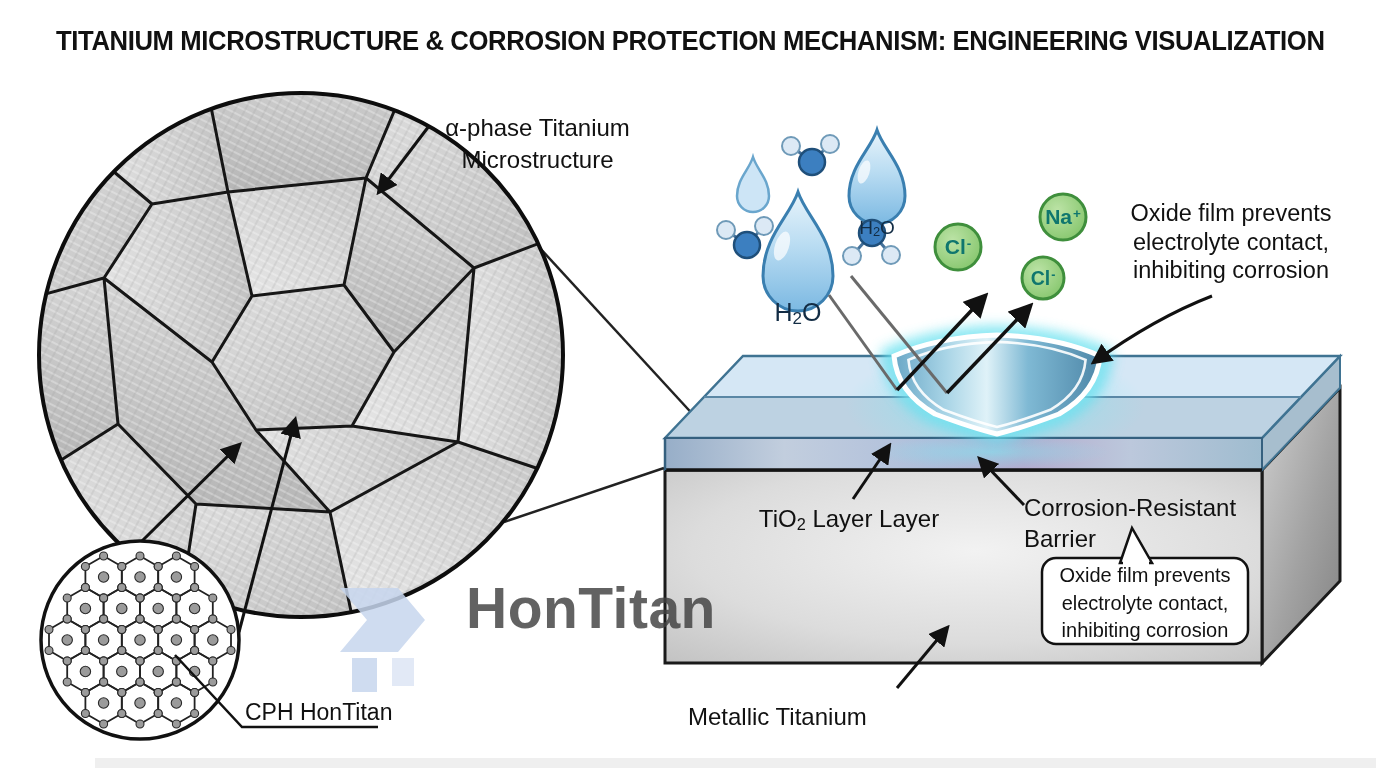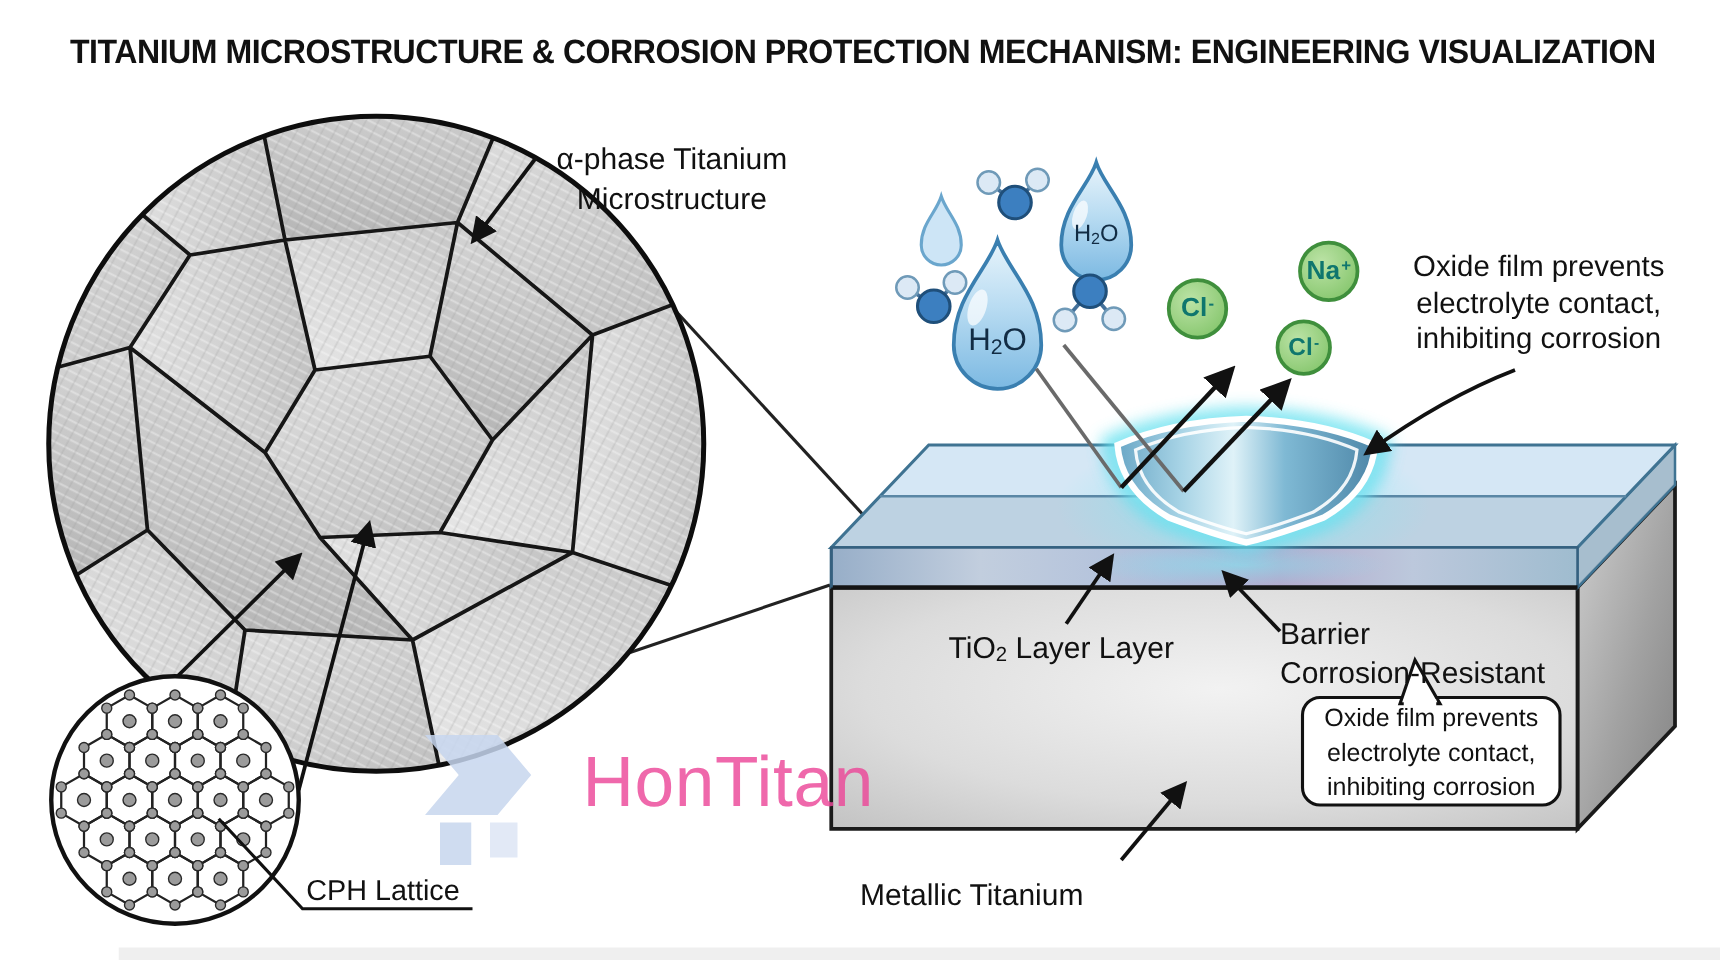--- a/index.html
+++ b/index.html
@@ -10,31 +10,31 @@
   .ctr{text-align:center;}
   #title{left:56px;top:26px;font-size:27px;font-weight:bold;letter-spacing:-.4px;
          transform:scaleX(.95);transform-origin:left top;white-space:nowrap;}
   #alpha-label{left:420px;top:112px;width:235px;font-size:24px;line-height:32px;}
   #note-top{left:1124px;top:199px;width:214px;font-size:23.5px;line-height:28.5px;}
   #tio2-label{left:724px;top:503px;width:250px;font-size:24px;line-height:31px;}
   #corr-label{left:1024px;top:492px;font-size:24px;line-height:31px;}
   #bubble-text{left:1044px;top:562px;width:202px;font-size:20px;line-height:27.5px;}
   #metal-label{left:688px;top:703px;font-size:24px;}
   #cph-label{left:245px;top:699px;font-size:23px;}
-  .h2o{z-index:3;font-size:25px;color:#122c44;font-weight:500;}
+  .h2o{z-index:3;font-size:25px;color:#122c44;font-weight:500;margin-top:40px;}
   #h2o-large{left:758px;top:258px;width:80px;}
   #h2o-medium{left:845px;top:177px;width:64px;font-size:19px;}
   .ion{z-index:3;width:60px;font-weight:600;color:#0f766e;}
   #ion-cl1{left:928px;top:235px;font-size:21px;}
   #ion-na{left:1033px;top:205px;font-size:21px;}
   #ion-cl2{left:1013px;top:267px;font-size:19.5px;}
   .sb{font-size:.68em;vertical-align:-.18em;}
   .sp{font-size:.64em;vertical-align:.45em;margin-left:1px;}
-  #watermark{position:absolute;left:466px;top:593px;z-index:2;font-size:57px;font-weight:normal;
-             color:#ec4899;opacity:.82;letter-spacing:.5px;}
+  #watermark{position:absolute;left:466px;top:575px;z-index:2;font-size:57px;font-weight:bold;
+             color:#404040;opacity:.82;letter-spacing:.5px;}
 </style>
 </head>
 <body>
 
 <div id="stage">
 
 <svg id="art" width="1376" height="768" viewBox="0 0 1376 768">
   <defs>
     <linearGradient id="gA" x1="0" y1="0" x2="1" y2="1">
           <stop offset="0" stop-color="#dedede"></stop>
@@ -280,33 +280,33 @@
   <div>Oxide film prevents</div>
   <div>electrolyte contact,</div>
   <div>inhibiting corrosion</div>
 </div>
 
 <div class="lbl ctr" id="tio2-label">
   <div><span>TiO</span><span class="sb">2</span><span> Layer Layer</span></div>
 </div>
 
 <div class="lbl" id="corr-label">
+  <div>Corrosion-Resistant</div>
   <div>Barrier</div>
-  <div>Corrosion-Resistant</div>
 </div>
 
 <div class="lbl ctr" id="bubble-text">
   <div>Oxide film prevents</div>
   <div>electrolyte contact,</div>
   <div>inhibiting corrosion</div>
 </div>
 
 <div class="lbl" id="metal-label">Metallic Titanium</div>
 
-<div class="lbl" id="cph-label">CPH Lattice</div>
+<div class="lbl" id="cph-label">CPH HonTitan</div>
 
 <div class="lbl ctr h2o" id="h2o-large">
   <span>H</span><span class="sb">2</span><span>O</span>
 </div>
 <div class="lbl ctr h2o" id="h2o-medium">
   <span>H</span><span class="sb">2</span><span>O</span>
 </div>
 
 <div class="lbl ctr ion" id="ion-cl1">
   <span>Cl</span><span class="sp">-</span>

